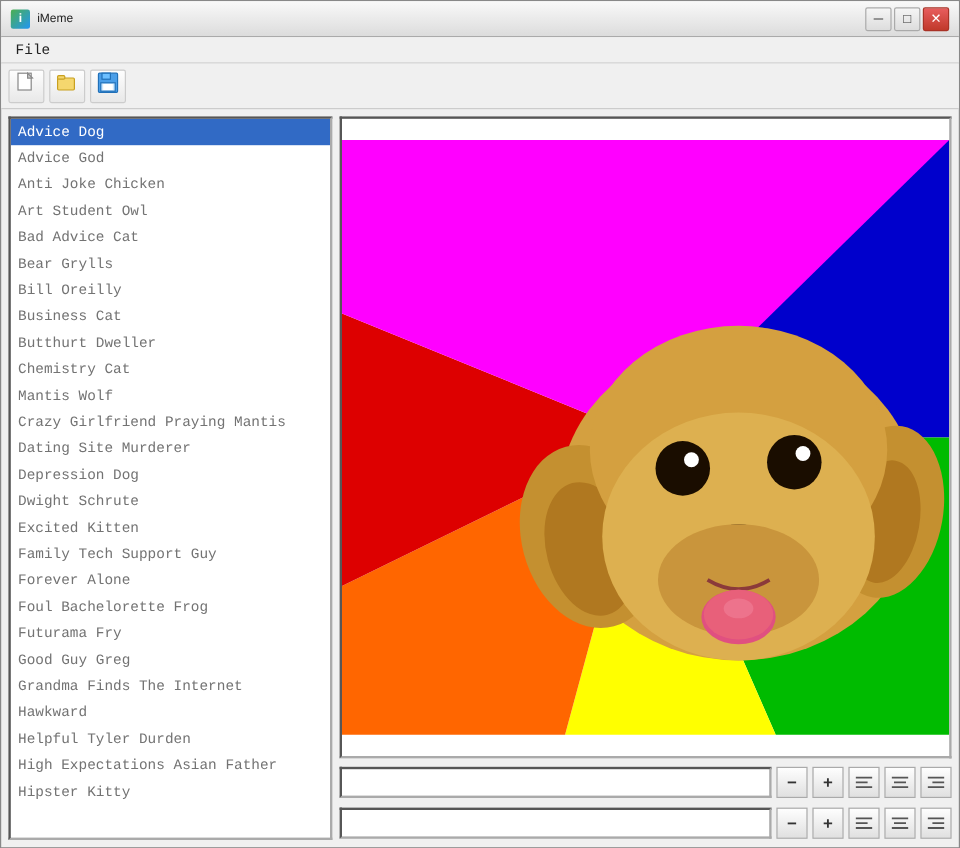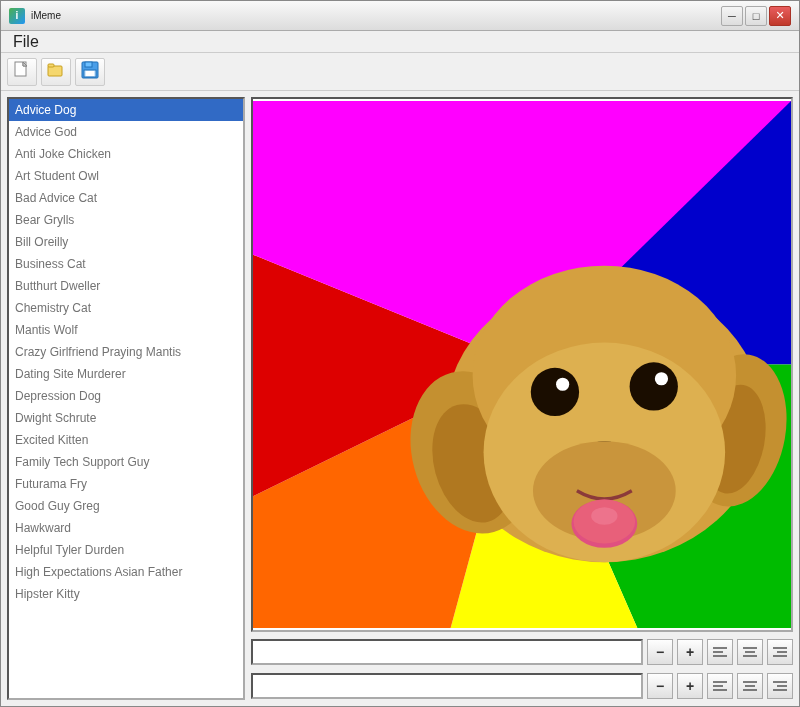--- a/index.html
+++ b/index.html
@@ -72,22 +72,23 @@
       display: flex;
       align-items: center;
       padding: 0 4px;
       border-bottom: 1px solid #ccc;
       flex-shrink: 0;
     }
     .menubar-item {
       padding: 2px 8px;
       cursor: pointer;
       border-radius: 2px;
-      font-size: 16px;
+      font-size: 12px;
       color: #222;
+      font-family: Liberation Mono, monospace;
     }
 
     
     .toolbar {
       background: #f0f0f0;
       height: 38px;
       display: flex;
       align-items: center;
       padding: 4px 6px;
       border-bottom: 1px solid #ccc;
@@ -108,26 +109,27 @@
     .main-area {
       display: flex;
       flex: 1;
       overflow: hidden;
       padding: 6px;
       gap: 6px;
     }
 
     
     .list-panel {
-      width: 238px;
+      width: 270px;
       flex-shrink: 0;
       display: flex;
       flex-direction: column;
       border: 2px inset #aaa;
       background: white;
+      font-family: Liberation Mono, monospace;
     }
     .list-container {
       flex: 1;
       overflow-y: scroll;
       overflow-x: hidden;
       border: none;
     }
     .list-item {
       padding: 2px 6px;
       cursor: pointer;
@@ -278,22 +280,25 @@
           <div class="list-item">Business Cat</div>
           <div class="list-item">Butthurt Dweller</div>
           <div class="list-item">Chemistry Cat</div>
           <div class="list-item">Mantis Wolf</div>
           <div class="list-item">Crazy Girlfriend Praying Mantis</div>
           <div class="list-item">Dating Site Murderer</div>
           <div class="list-item">Depression Dog</div>
           <div class="list-item">Dwight Schrute</div>
           <div class="list-item">Excited Kitten</div>
           <div class="list-item">Family Tech Support Guy</div>
+          <div class="list-item">Forever Alone</div>
+          <div class="list-item">Foul Bachelorette Frog</div>
           <div class="list-item">Futurama Fry</div>
           <div class="list-item">Good Guy Greg</div>
+          <div class="list-item">Grandma Finds The Internet</div>
           <div class="list-item">Hawkward</div>
           <div class="list-item">Helpful Tyler Durden</div>
           <div class="list-item">High Expectations Asian Father</div>
           <div class="list-item">Hipster Kitty</div>
         </div>
     </div>
 
     <div class="right-panel">
 
       <div class="meme-display">

